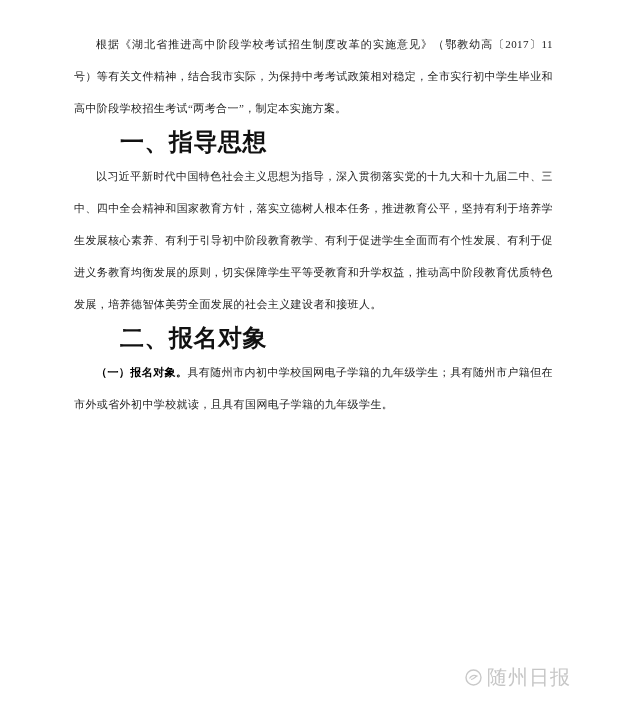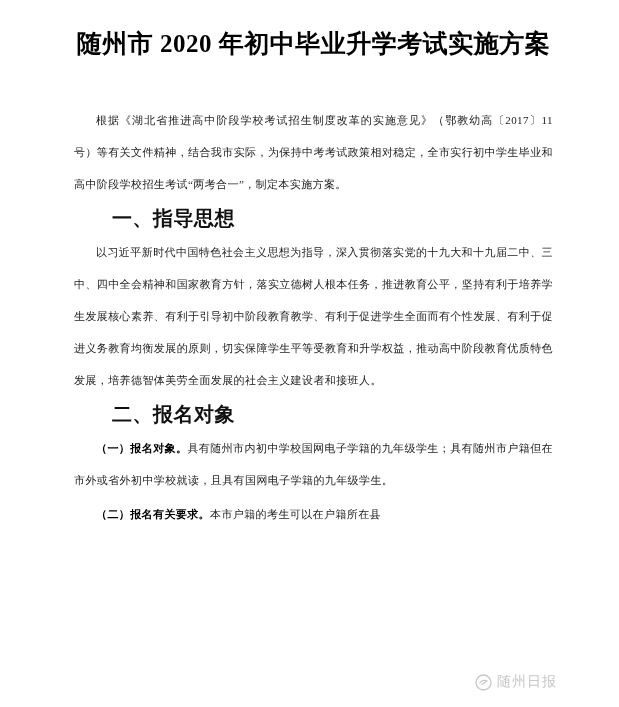--- a/index.html
+++ b/index.html
@@ -38,70 +38,68 @@
     line-height: 32px;
     letter-spacing: 0.4px;
     text-align: justify;
     text-justify: inter-ideograph;
     color: #1c1c1c;
     font-family: "Liberation Serif", serif;
   }
   .indent { text-indent: 2em; }
   .sec-heading {
     margin: 0;
-    font-size: 20px;
+    font-size: 24px;
     line-height: 32px;
     font-weight: bold;
     text-indent: 2em;
     color: #111111;
     font-family: "Liberation Sans", sans-serif;
     letter-spacing: 0.5px;
   }
   .kai-label {
     font-weight: bold;
     color: #000000;
   }
   .watermark {
     position: absolute;
-    right: 62px;
+    right: 48px;
     bottom: 16px;
     display: flex;
     align-items: center;
     gap: 5px;
     color: #c6c6c6;
     font-family: "Liberation Sans", sans-serif;
-    font-size: 14px;
+    font-size: 20px;
     letter-spacing: 1px;
     white-space: nowrap;
   }
   .wm-logo {
     display: inline-block;
     width: 17px;
     height: 17px;
     line-height: 0;
   }
 </style>
 </head>
 <body>
 
 <div class="page">
 
-  <h1 class="doc-title">随州市 2020 年初中毕业升学考试实施方案</h1>
 
   <p class="body-par indent">根据《湖北省推进高中阶段学校考试招生制度改革的实施意见》（鄂教幼高〔2017〕11 号）等有关文件精神，结合我市实际，为保持中考考试政策相对稳定，全市实行初中学生毕业和高中阶段学校招生考试“两考合一”，制定本实施方案。</p>
 
   <h2 class="sec-heading">一、指导思想</h2>
 
   <p class="body-par indent">以习近平新时代中国特色社会主义思想为指导，深入贯彻落实党的十九大和十九届二中、三中、四中全会精神和国家教育方针，落实立德树人根本任务，推进教育公平，坚持有利于培养学生发展核心素养、有利于引导初中阶段教育教学、有利于促进学生全面而有个性发展、有利于促进义务教育均衡发展的原则，切实保障学生平等受教育和升学权益，推动高中阶段教育优质特色发展，培养德智体美劳全面发展的社会主义建设者和接班人。</p>
 
   <h2 class="sec-heading">二、报名对象</h2>
 
   <p class="body-par indent"><span class="kai-label">（一）报名对象。</span><span>具有随州市内初中学校国网电子学籍的九年级学生；具有随州市户籍但在市外或省外初中学校就读，且具有国网电子学籍的九年级学生。</span></p>
 
-  <p class="body-par indent"><span class="kai-label">（二）报名有关要求。</span><span>本市户籍的考生可以在户籍所在县</span></p>
 
   <div class="watermark">
     <span class="wm-logo">
       <svg width="17" height="17" viewBox="0 0 17 17" xmlns="http://www.w3.org/2000/svg">
         <circle cx="8.5" cy="8.5" r="7.5" fill="none" stroke="#c9c9c9" stroke-width="1.4"></circle>
         <path d="M4.5 9.5 C6 6.5, 9 5.5, 12 7 C10 8, 8.5 10.5, 6 10.5" fill="none" stroke="#c9c9c9" stroke-width="1.2"></path>
       </svg>
     </span>
     <span class="wm-text">随州日报</span>
   </div>

